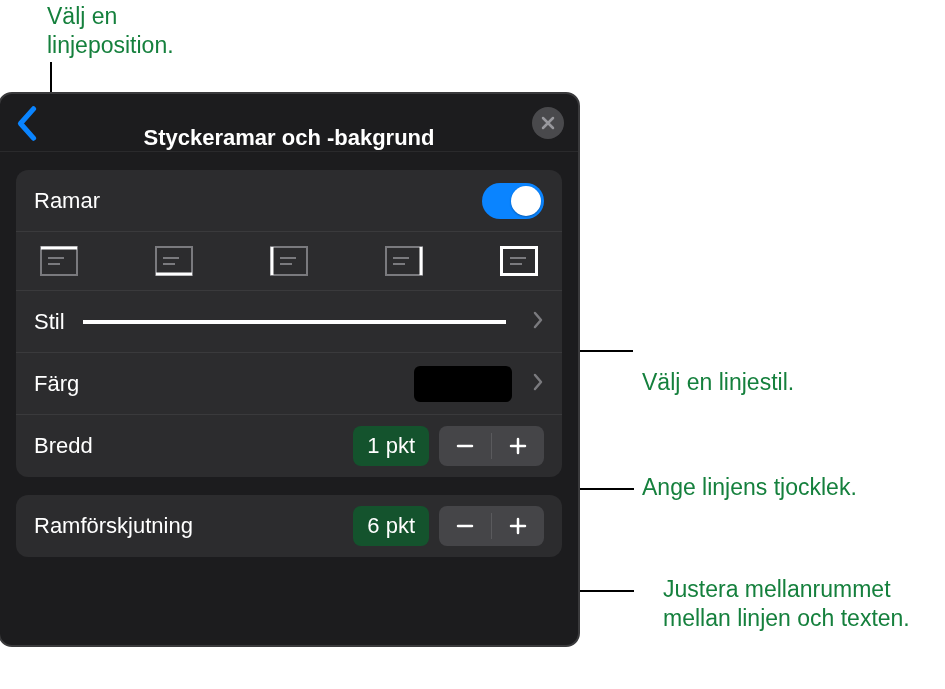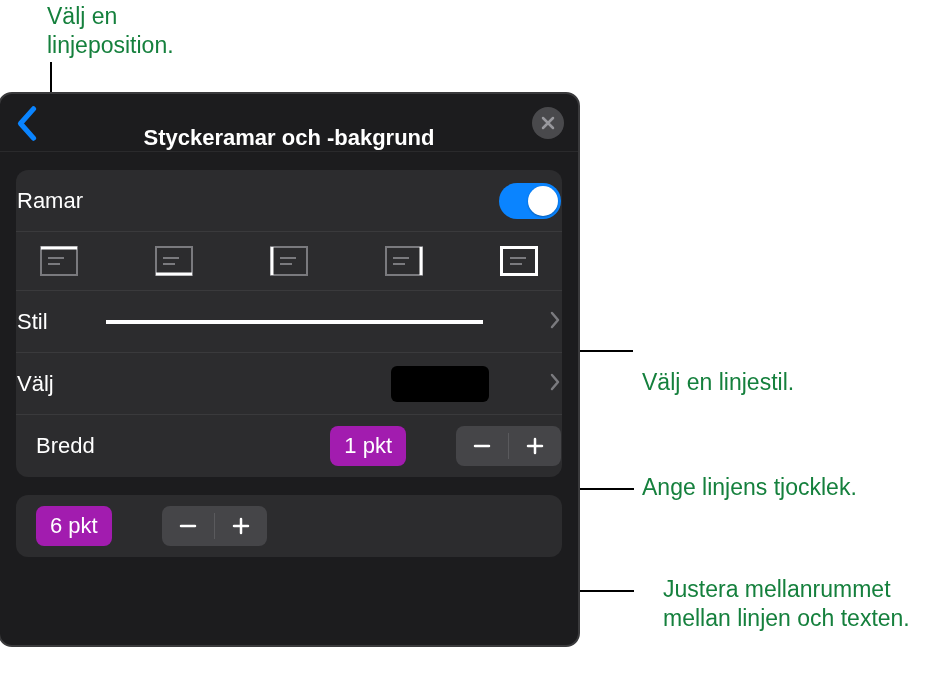--- a/index.html
+++ b/index.html
@@ -72,28 +72,27 @@
   }
   .section {
     margin: 18px 16px 0 16px;
     background: #2c2c2e;
     border-radius: 12px;
     overflow: hidden;
   }
   .row {
     display: flex;
     align-items: center;
-    padding: 0 1px;
+    padding: 0 18px;
     min-height: 62px;
     border-bottom: 1px solid #3a3a3c;
     font-size: 22px;
     color: #fff;
-    gap: 40px;
-  }
-  .row:last-child { border-bottom: none; margin-left: 19px; }
+  }
+  .row:last-child { border-bottom: none; }
   .row .label { flex: 1; }
   .toggle {
     width: 62px;
     height: 36px;
     background: #0a84ff;
     border-radius: 18px;
     position: relative;
   }
   .toggle::after {
     content: '';
@@ -130,21 +129,21 @@
     margin: 0 14px 0 18px;
   }
   .color-swatch {
     width: 98px;
     height: 36px;
     background: #000;
     border-radius: 6px;
     margin-right: 8px;
   }
   .value-box {
-    background: #a21caf;
+    background: #14532d;
     border-radius: 8px;
     padding: 7px 14px;
     font-size: 22px;
     color: #fff;
     margin-right: 10px;
     min-width: 68px;
     text-align: center;
   }
   .stepper {
     display: flex;
@@ -249,21 +248,21 @@
       <div class="label" style="flex:0 0 auto;">Stil</div>
       <div class="line-sample"></div>
       <div class="chevron">
         <svg width="12" height="18" viewBox="0 0 12 18">
             <path d="M3 2 L9 9 L3 16" stroke="#7a7a7e" stroke-width="2.5" fill="none" stroke-linecap="round" stroke-linejoin="round"></path>
           </svg>
       </div>
     </div>
 
     <div class="row">
-      <div class="label">Välj</div>
+      <div class="label">Färg</div>
       <div class="color-swatch"></div>
       <div class="chevron">
         <svg width="12" height="18" viewBox="0 0 12 18">
             <path d="M3 2 L9 9 L3 16" stroke="#7a7a7e" stroke-width="2.5" fill="none" stroke-linecap="round" stroke-linejoin="round"></path>
           </svg>
       </div>
     </div>
 
     <div class="row">
       <div class="label">Bredd</div>
@@ -280,20 +279,21 @@
               <line x1="3" y1="10" x2="17" y2="10" stroke="#fff" stroke-width="2.5" stroke-linecap="round"></line>
               <line x1="10" y1="3" x2="10" y2="17" stroke="#fff" stroke-width="2.5" stroke-linecap="round"></line>
             </svg>
         </div>
       </div>
     </div>
   </div>
 
   <div class="section">
     <div class="row">
+      <div class="label">Ramförskjutning</div>
       <div class="value-box">6 pkt</div>
       <div class="stepper">
         <div class="btn">
           <svg width="20" height="20" viewBox="0 0 20 20">
               <line x1="3" y1="10" x2="17" y2="10" stroke="#fff" stroke-width="2.5" stroke-linecap="round"></line>
             </svg>
         </div>
         <div class="div"></div>
         <div class="btn">
           <svg width="20" height="20" viewBox="0 0 20 20">

